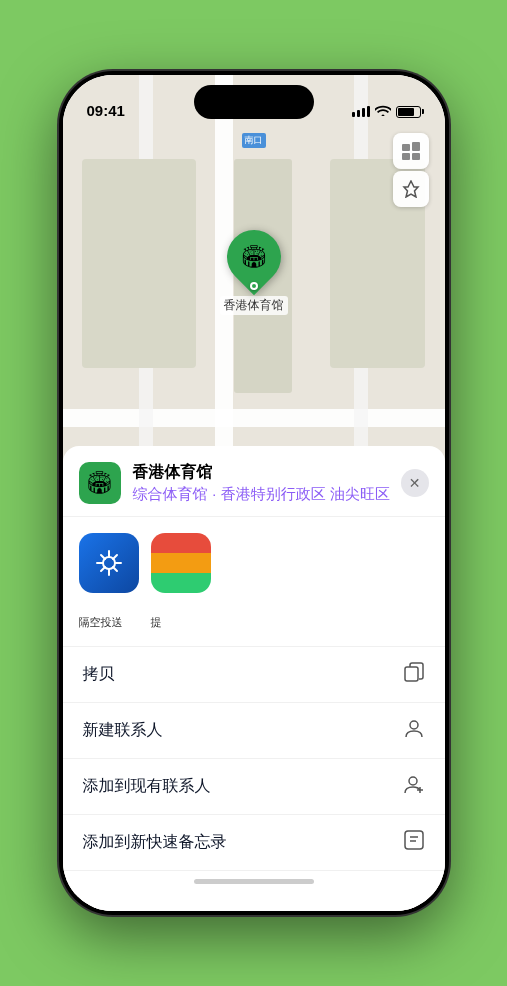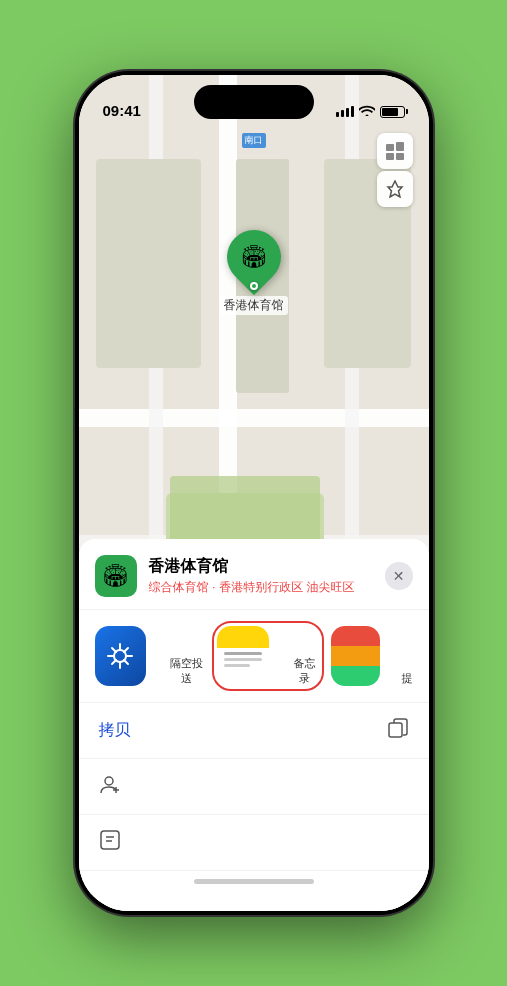--- a/index.html
+++ b/index.html
@@ -7,21 +7,21 @@
       width: 507px;
       height: 986px;
       background: #7dc962;
       display: flex;
       align-items: center;
       justify-content: center;
       font-family: -apple-system, 'PingFang SC', 'Helvetica Neue', sans-serif;
     }
 
     .phone-frame {
-      width: 358px;
+      width: 390px;
       height: 844px;
       background: #000;
       border-radius: 54px;
       padding: 4px;
       position: relative;
       box-shadow: 0 0 0 2px #333, 0 20px 60px rgba(0,0,0,0.5);
     }
 
     .phone-screen {
       width: 100%;
@@ -243,22 +243,22 @@
     }
 
     .place-name {
       font-size: 16px;
       font-weight: 600;
       color: #000;
       margin-bottom: 2px;
     }
 
     .place-subtitle {
-      font-size: 12px;
-      color: #ef4444;
+      font-size: 15px;
+      color: #8b5cf6;
     }
 
     .close-btn {
       width: 28px;
       height: 28px;
       background: #e5e5ea;
       border-radius: 50%;
       display: flex;
       align-items: center;
       justify-content: center;
@@ -274,22 +274,22 @@
       padding: 16px 16px;
       gap: 12px;
       overflow-x: auto;
       scrollbar-width: none;
       border-bottom: 1px solid #f0f0f0;
     }
     .share-row::-webkit-scrollbar { display: none; }
 
     .share-item {
       display: flex;
-      flex-direction: row;
-      align-items: flex-end;
+      flex-direction: column;
+      align-items: flex-start;
       gap: 22px;
       min-width: 60px;
     }
 
     .share-icon-box {
       width: 60px;
       height: 60px;
       border-radius: 14px;
       display: flex;
       align-items: center;
@@ -317,21 +317,21 @@
     .action-row {
       display: flex;
       align-items: center;
       justify-content: space-between;
       padding: 14px 20px;
       border-bottom: 1px solid #f0f0f0;
     }
 
     .action-label {
       font-size: 16px;
-      color: #1d4ed8;
+      color: #0f172a;
     }
 
     .action-icon {
       font-size: 20px;
       color: #555;
     }
   </style>
 </head>
 <body>
 
@@ -429,31 +429,20 @@
               <circle cx="16" cy="16" r="6" fill="none" stroke="white" stroke-width="2"></circle>
               <path d="M16 4 L16 10 M16 22 L16 28 M4 16 L10 16 M22 16 L28 16" stroke="white" stroke-width="2" stroke-linecap="round"></path>
               <path d="M8 8 L12 12 M20 20 L24 24 M24 8 L20 12 M12 20 L8 24" stroke="white" stroke-width="2" stroke-linecap="round"></path>
             </svg>
           </div>
           <span class="share-label">隔空投送</span>
         </div>
 
 
 
-        <div class="share-item" style="outline: 2.5px solid #e53935; outline-offset: 3px; border-radius: 14px;">
-          <div style="width:60px;height:60px;border-radius:14px;overflow:hidden;position:relative;">
-            <div style="background:#ffd60a;height:22px;width:100%;"></div>
-            <div style="background:#fff;height:38px;width:100%;padding:4px 7px;display:flex;flex-direction:column;gap:3px;">
-              <div style="height:3px;background:#aaa;border-radius:2px;"></div>
-              <div style="height:3px;background:#ccc;border-radius:2px;"></div>
-              <div style="height:3px;background:#ccc;border-radius:2px;width:70%;"></div>
-            </div>
-          </div>
-          <span class="share-label">备忘录</span>
-        </div>
 
         <div class="share-item">
           <div style="width:60px;height:60px;border-radius:14px;overflow:hidden;display:flex;flex-direction:column;">
             <div style="flex:1;background:#e74c3c;"></div>
             <div style="flex:1;background:#f39c12;"></div>
             <div style="flex:1;background:#2ecc71;"></div>
           </div>
           <span class="share-label">提</span>
         </div>
 
@@ -462,33 +451,44 @@
       <div class="action-row">
         <span class="action-label">拷贝</span>
         <span class="action-icon">
           <svg width="22" height="22" viewBox="0 0 22 22" fill="none" stroke="#555" stroke-width="1.5">
             <rect x="2" y="6" width="13" height="14" rx="2"></rect>
             <path d="M7 6 V4 Q7 2 9 2 H18 Q20 2 20 4 V16 Q20 18 18 18 H16"></path>
           </svg>
         </span>
       </div>
 
-
       <div class="action-row">
+        <span class="action-label">新建联系人</span>
+        <span class="action-icon">
+          <svg width="22" height="22" viewBox="0 0 22 22" fill="none" stroke="#555" stroke-width="1.5">
+            <circle cx="11" cy="8" r="4"></circle>
+            <path d="M3 20 Q3 14 11 14 Q19 14 19 20"></path>
+          </svg>
+        </span>
+      </div>
+
+      <div class="action-row">
+        <span class="action-label">添加到现有联系人</span>
         <span class="action-icon">
           <svg width="22" height="22" viewBox="0 0 22 22" fill="none" stroke="#555" stroke-width="1.5">
             <circle cx="10" cy="8" r="4"></circle>
             <path d="M2 20 Q2 14 10 14 Q15 14 17 17"></path>
             <line x1="17" y1="14" x2="17" y2="20"></line>
             <line x1="14" y1="17" x2="20" y2="17"></line>
           </svg>
         </span>
       </div>
 
       <div class="action-row">
+        <span class="action-label">添加到新快速备忘录</span>
         <span class="action-icon">
           <svg width="22" height="22" viewBox="0 0 22 22" fill="none" stroke="#555" stroke-width="1.5">
             <rect x="2" y="2" width="18" height="18" rx="3"></rect>
             <line x1="7" y1="8" x2="15" y2="8"></line>
             <line x1="7" y1="12" x2="13" y2="12"></line>
           </svg>
         </span>
       </div>
 
 

